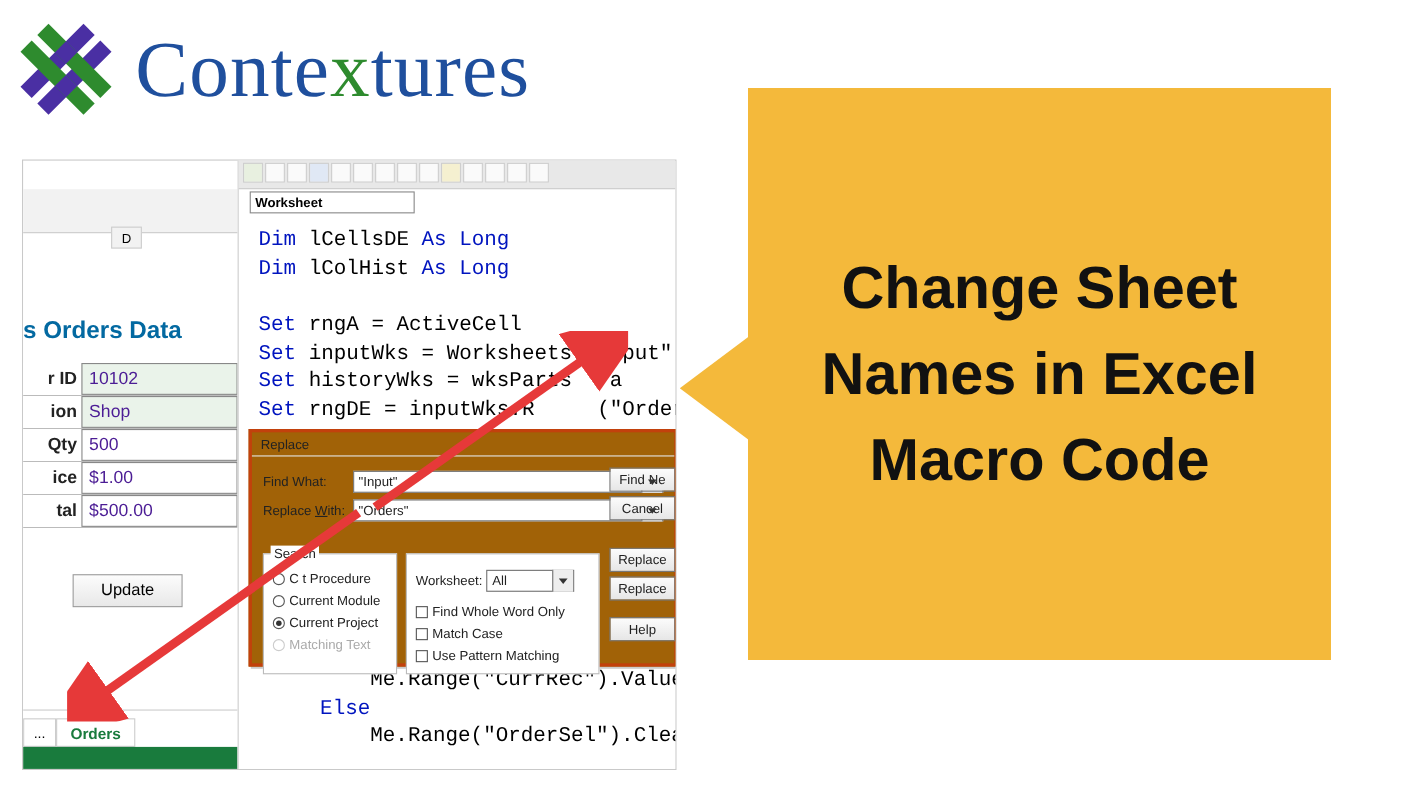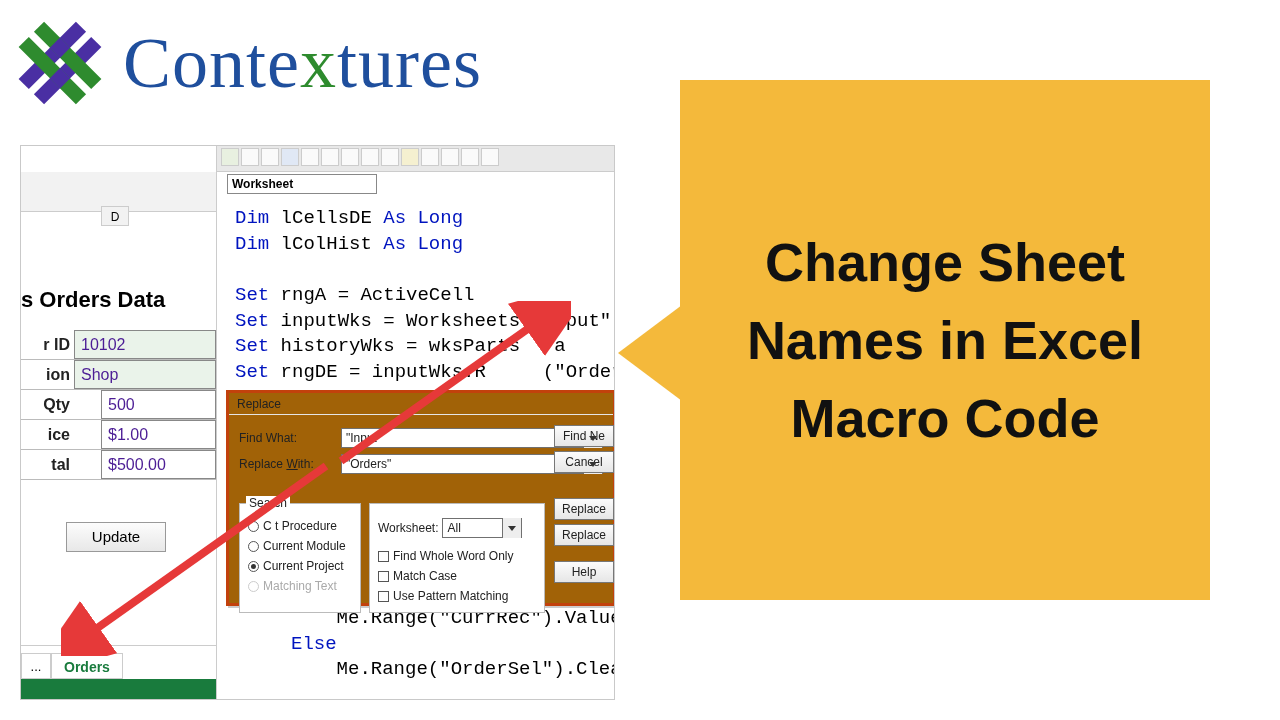--- a/index.html
+++ b/index.html
@@ -92,21 +92,21 @@
     background: #f2f2f2;
     border: 1px solid #ccc;
     font-size: 12px;
     text-align: center;
     line-height: 20px;
   }
   .excel-title {
     position: absolute;
     top: 115px;
     left: 0;
-    color: #000000;
+    color: #0369a1;
     font-weight: 700;
     font-size: 22px;
   }
   .fields {
     position: absolute;
     top: 158px;
     left: 0;
     width: 195px;
   }
   .row {
@@ -127,21 +127,21 @@
   }
   .row .val {
     flex: 1;
     border: 1px solid #888;
     background: #eaf3ea;
     padding: 0 6px;
     font-size: 16px;
     line-height: 28px;
     color: #4c1d95;
   }
-  .row .val.plain { background: #fff; margin-left: 27px; }
+  .row .val.plain { background: #fff; }
   .update-btn {
     position: absolute;
     top: 350px;
     left: 45px;
     width: 100px;
     height: 30px;
     font-size: 15px;
     border: 1px solid #999;
     background: linear-gradient(#fcfcfc,#e8e8e8);
     text-align: center;
@@ -248,21 +248,21 @@
     font-size: 12px;
     color: #222;
   }
   .dlg-title {
     height: 22px;
     padding: 4px 8px;
     font-size: 12px;
     border-bottom: 1px solid #e5e5e5;
   }
   .dlg-body { position: relative; padding: 10px 10px; }
-  .dlg-row { display: flex; align-items: center; height: 26px; gap: 24px; }
+  .dlg-row { display: flex; align-items: center; height: 26px; gap: 4px; }
   .dlg-row .dlab { width: 78px; font-size: 12px; }
   .dlg-row .dlab u { text-decoration: underline; }
   .combo {
     flex: 1;
     height: 20px;
     border: 1px solid #707070;
     background: #fff;
     position: relative;
     padding: 0 4px;
     font-size: 12px;

